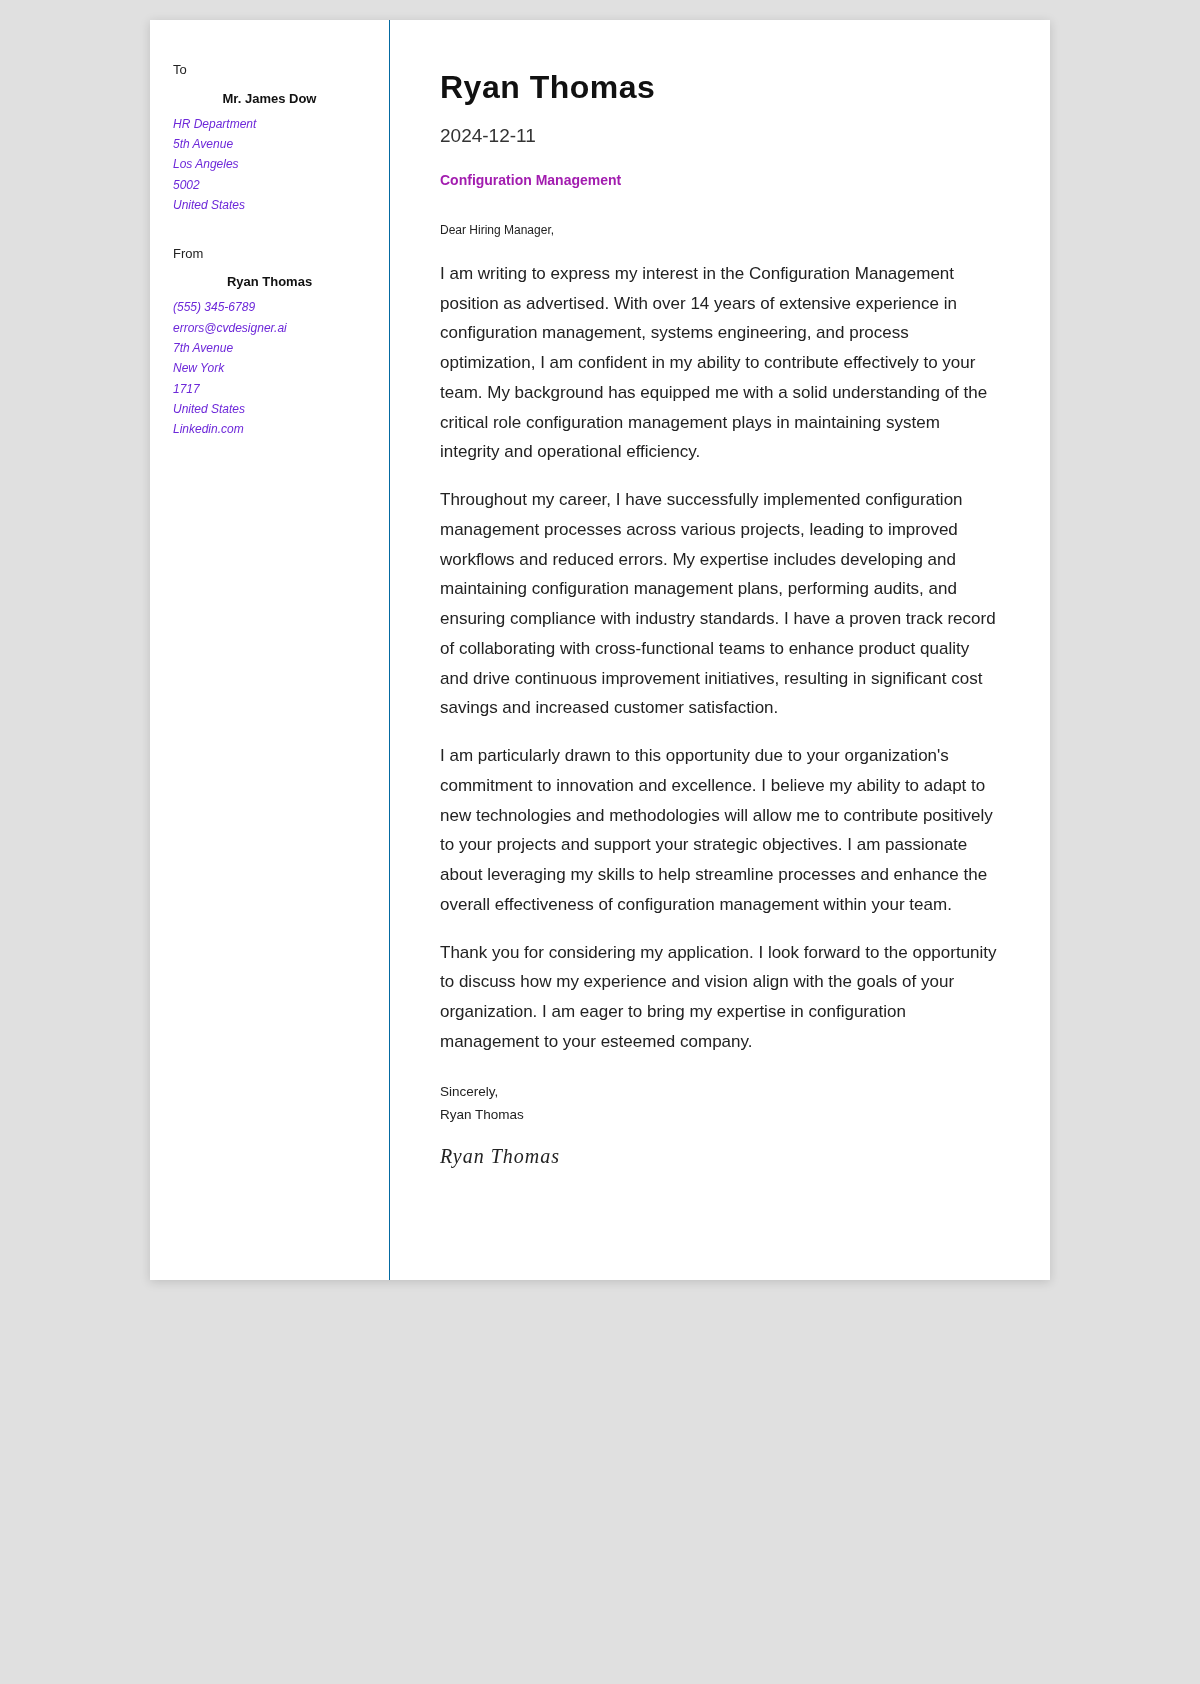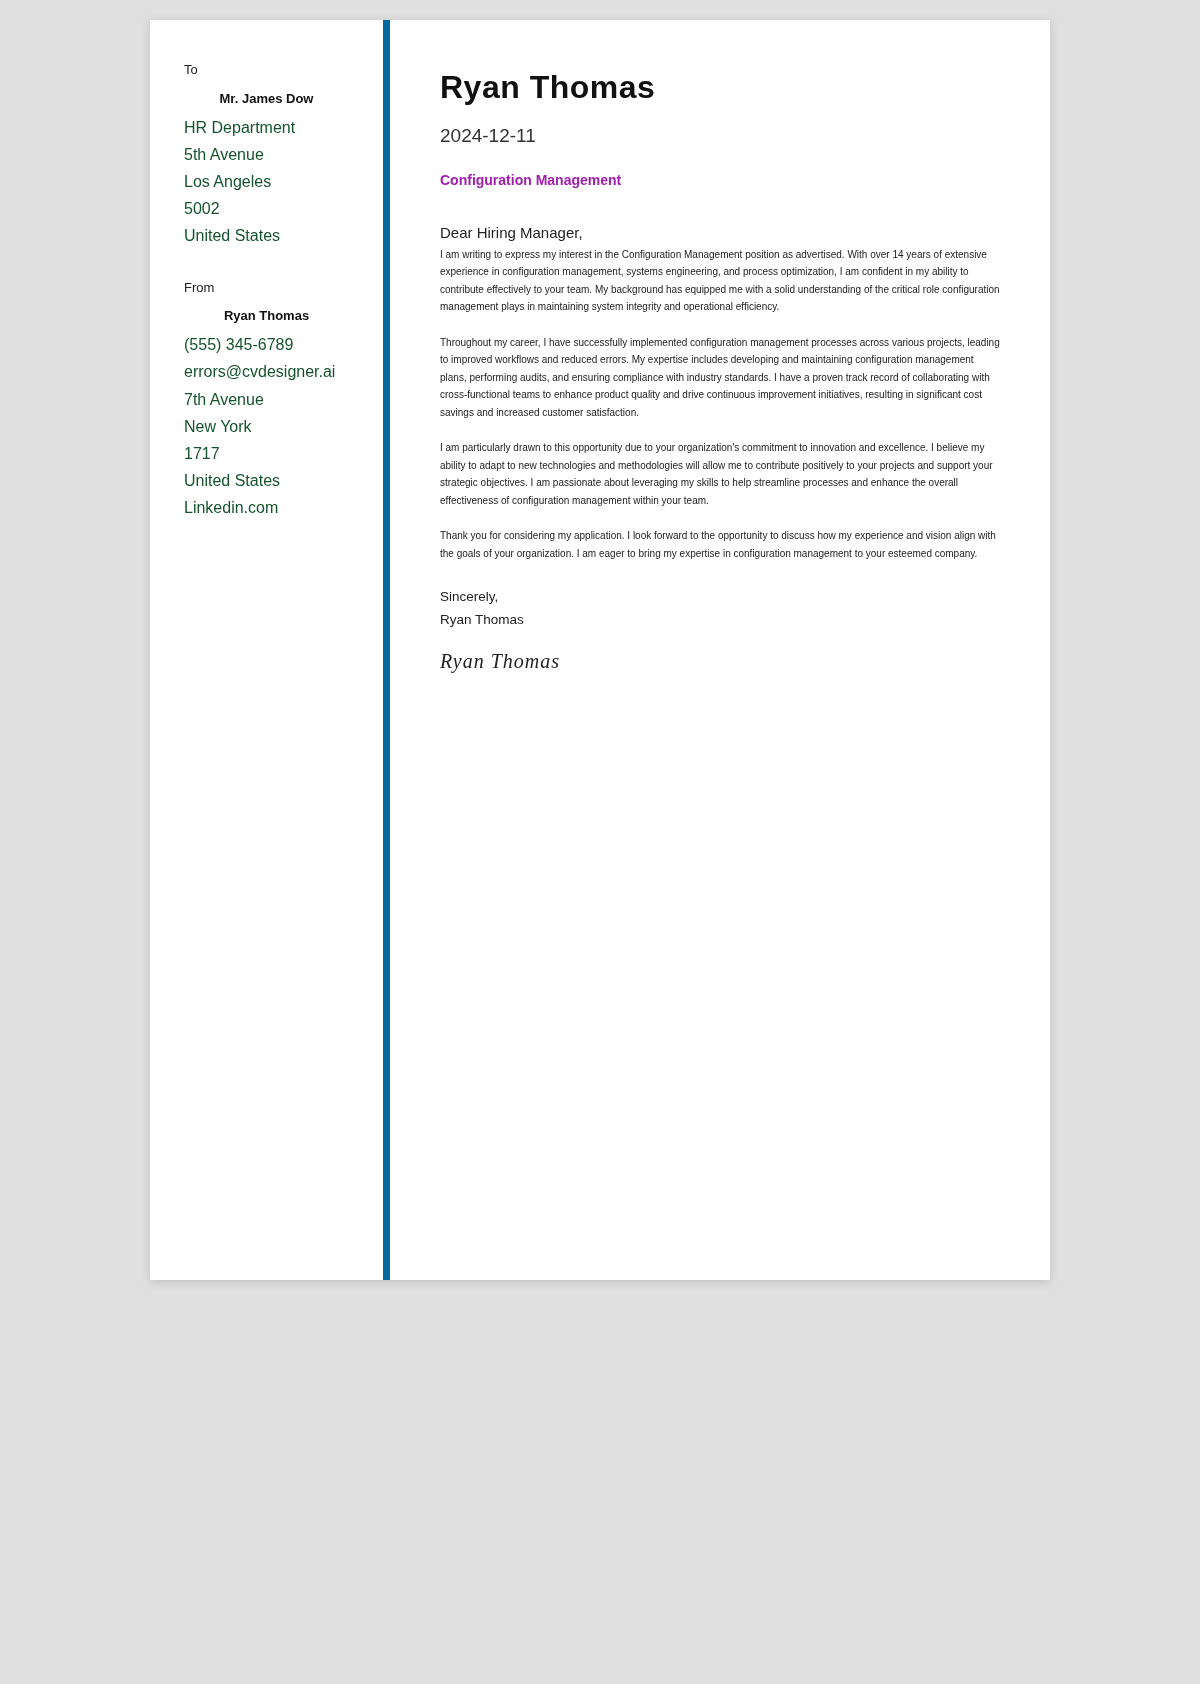--- a/index.html
+++ b/index.html
@@ -23,22 +23,22 @@
       min-height: 1260px;
       background: #ffffff;
       display: flex;
       flex-direction: row;
       box-shadow: 0 2px 10px rgba(0,0,0,0.15);
     }
 
     .sidebar {
       width: 240px;
       min-width: 240px;
-      padding: 40px 34px;
-      border-right: 7px solid #0369a1;
+      padding: 40px 23px;
+      border-right: 1px solid #0369a1;
       font-size: 13px;
       color: #222222;
       line-height: 1.6;
     }
 
     .sidebar-section {
       margin-bottom: 28px;
     }
 
     .sidebar-label {
@@ -50,23 +50,24 @@
 
     .sidebar-name {
       font-weight: bold;
       font-size: 13px;
       color: #111111;
       margin-bottom: 4px;
       text-align: center;
     }
 
     .sidebar-detail {
-      font-size: 16px;
-      color: #14532d;
+      font-size: 12px;
+      color: #6d28d9;
       line-height: 1.7;
+      font-style: italic;
     }
 
     .main-content {
       flex: 1;
       padding: 40px 50px;
       font-size: 13.5px;
       color: #222222;
       line-height: 1.7;
     }
 
@@ -85,26 +86,27 @@
     }
 
     .job-title {
       font-size: 14px;
       font-weight: bold;
       color: #a21caf;
       margin-bottom: 28px;
     }
 
     .salutation {
-      font-size: 15px;
+      margin-bottom: 18px;
+      font-size: 12px;
     }
 
     .letter-paragraph {
       margin-bottom: 18px;
-      font-size: 10px;
+      font-size: 17px;
       line-height: 1.75;
       color: #222222;
     }
 
     .closing {
       margin-top: 24px;
       font-size: 13.5px;
       line-height: 1.7;
     }
 

